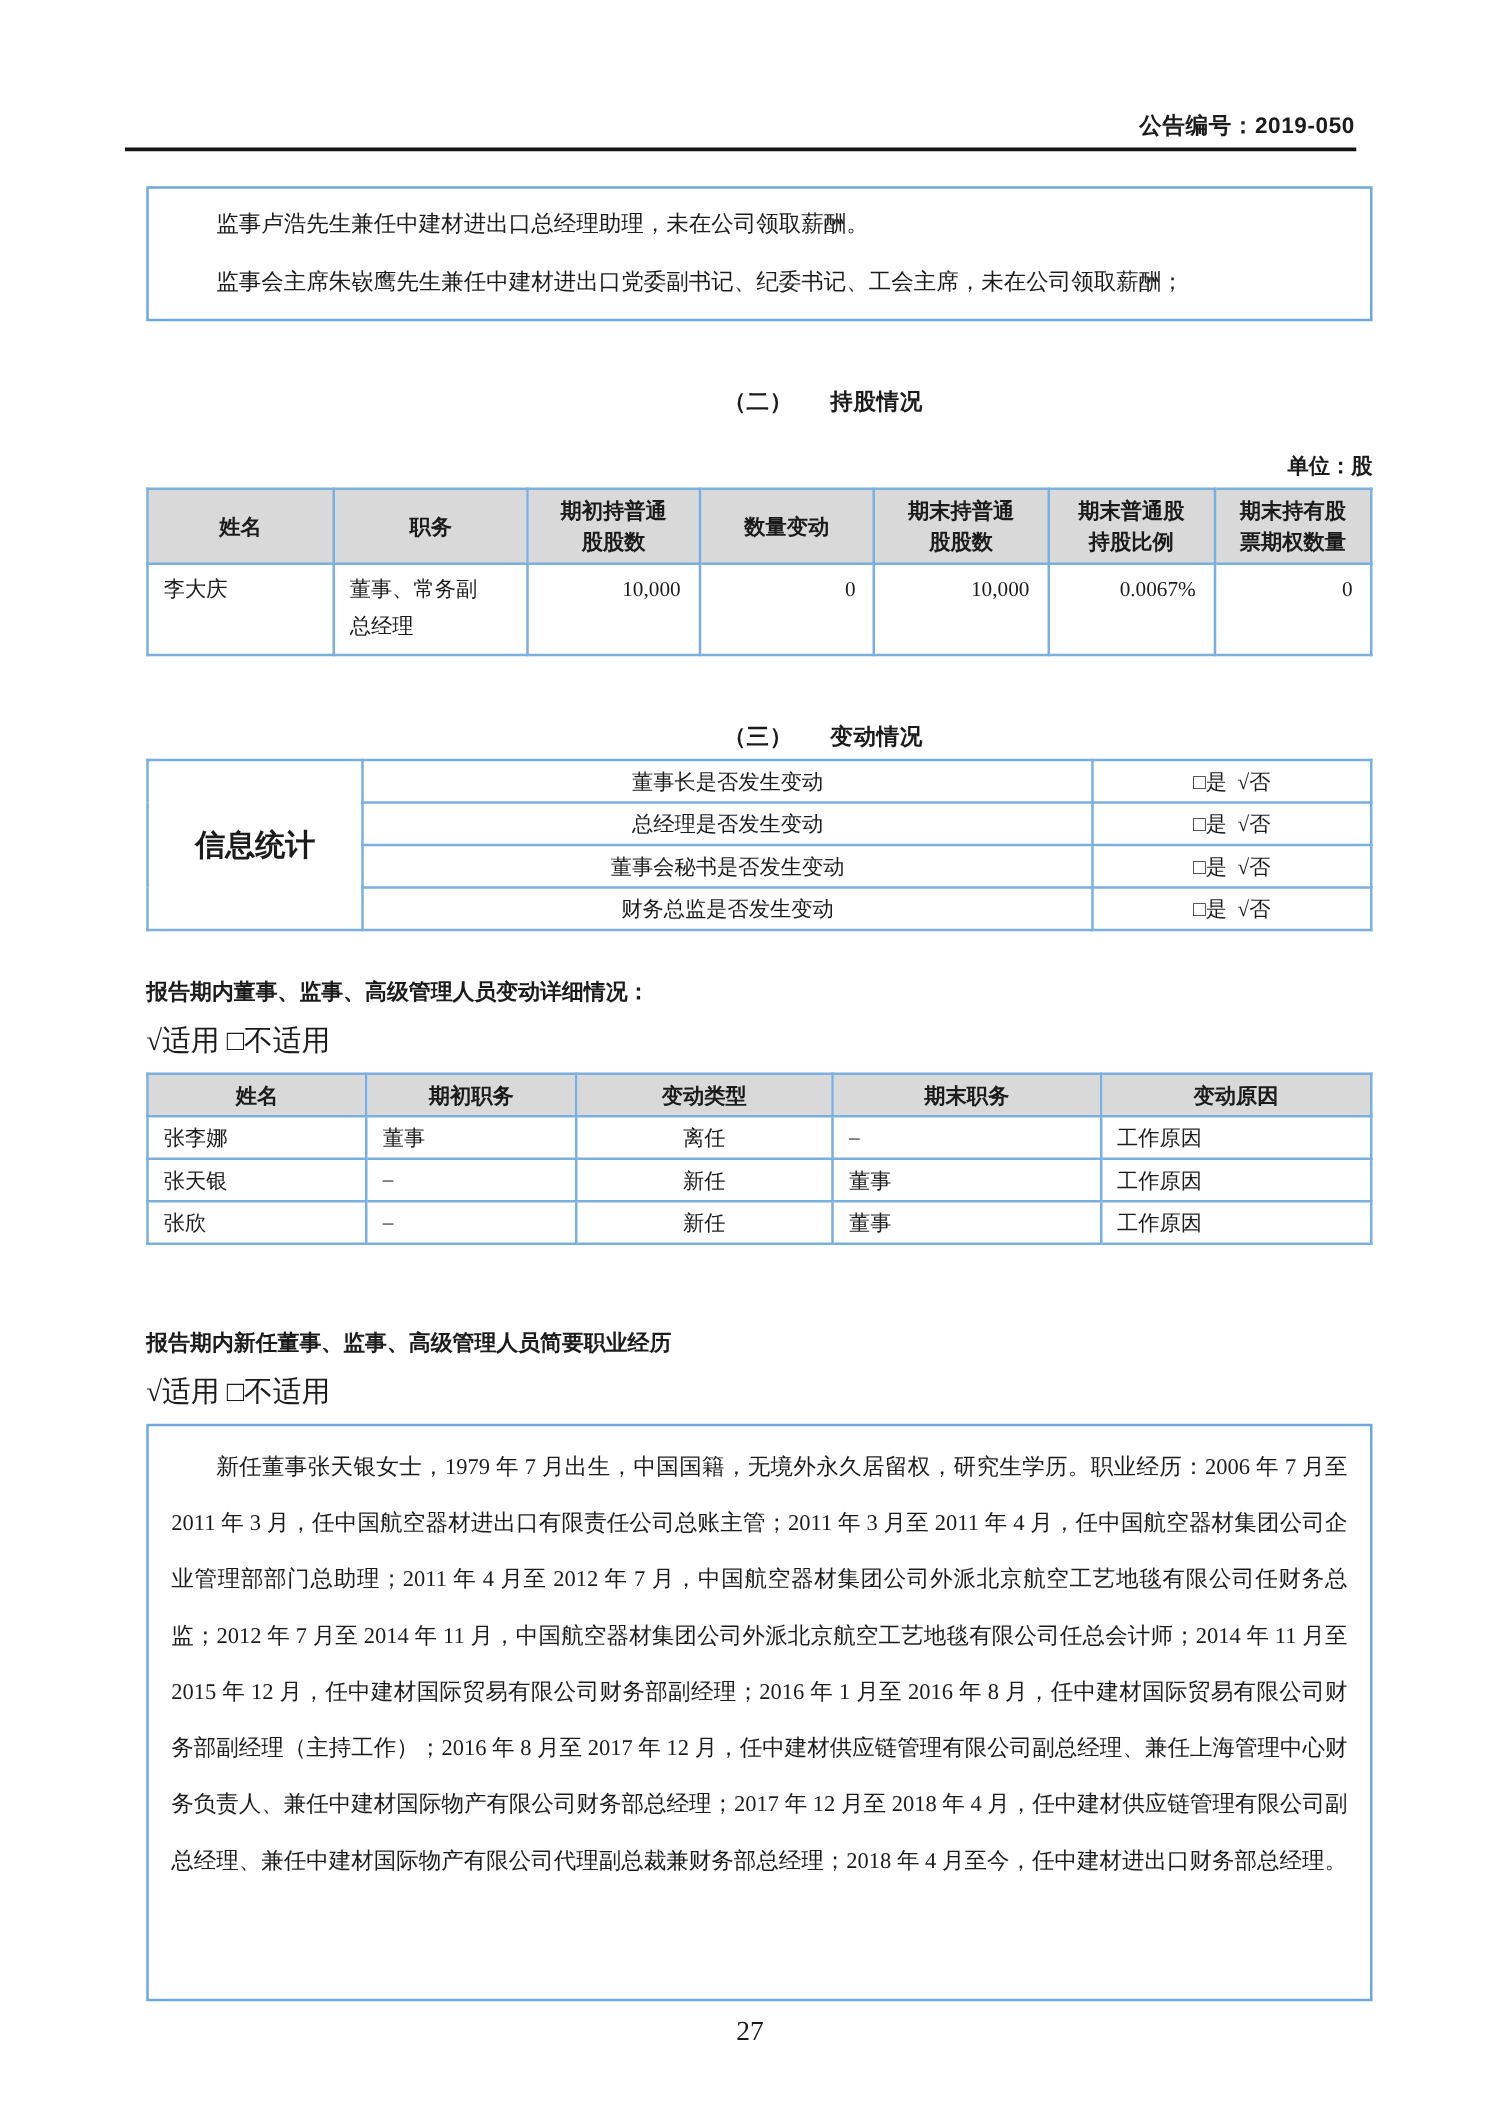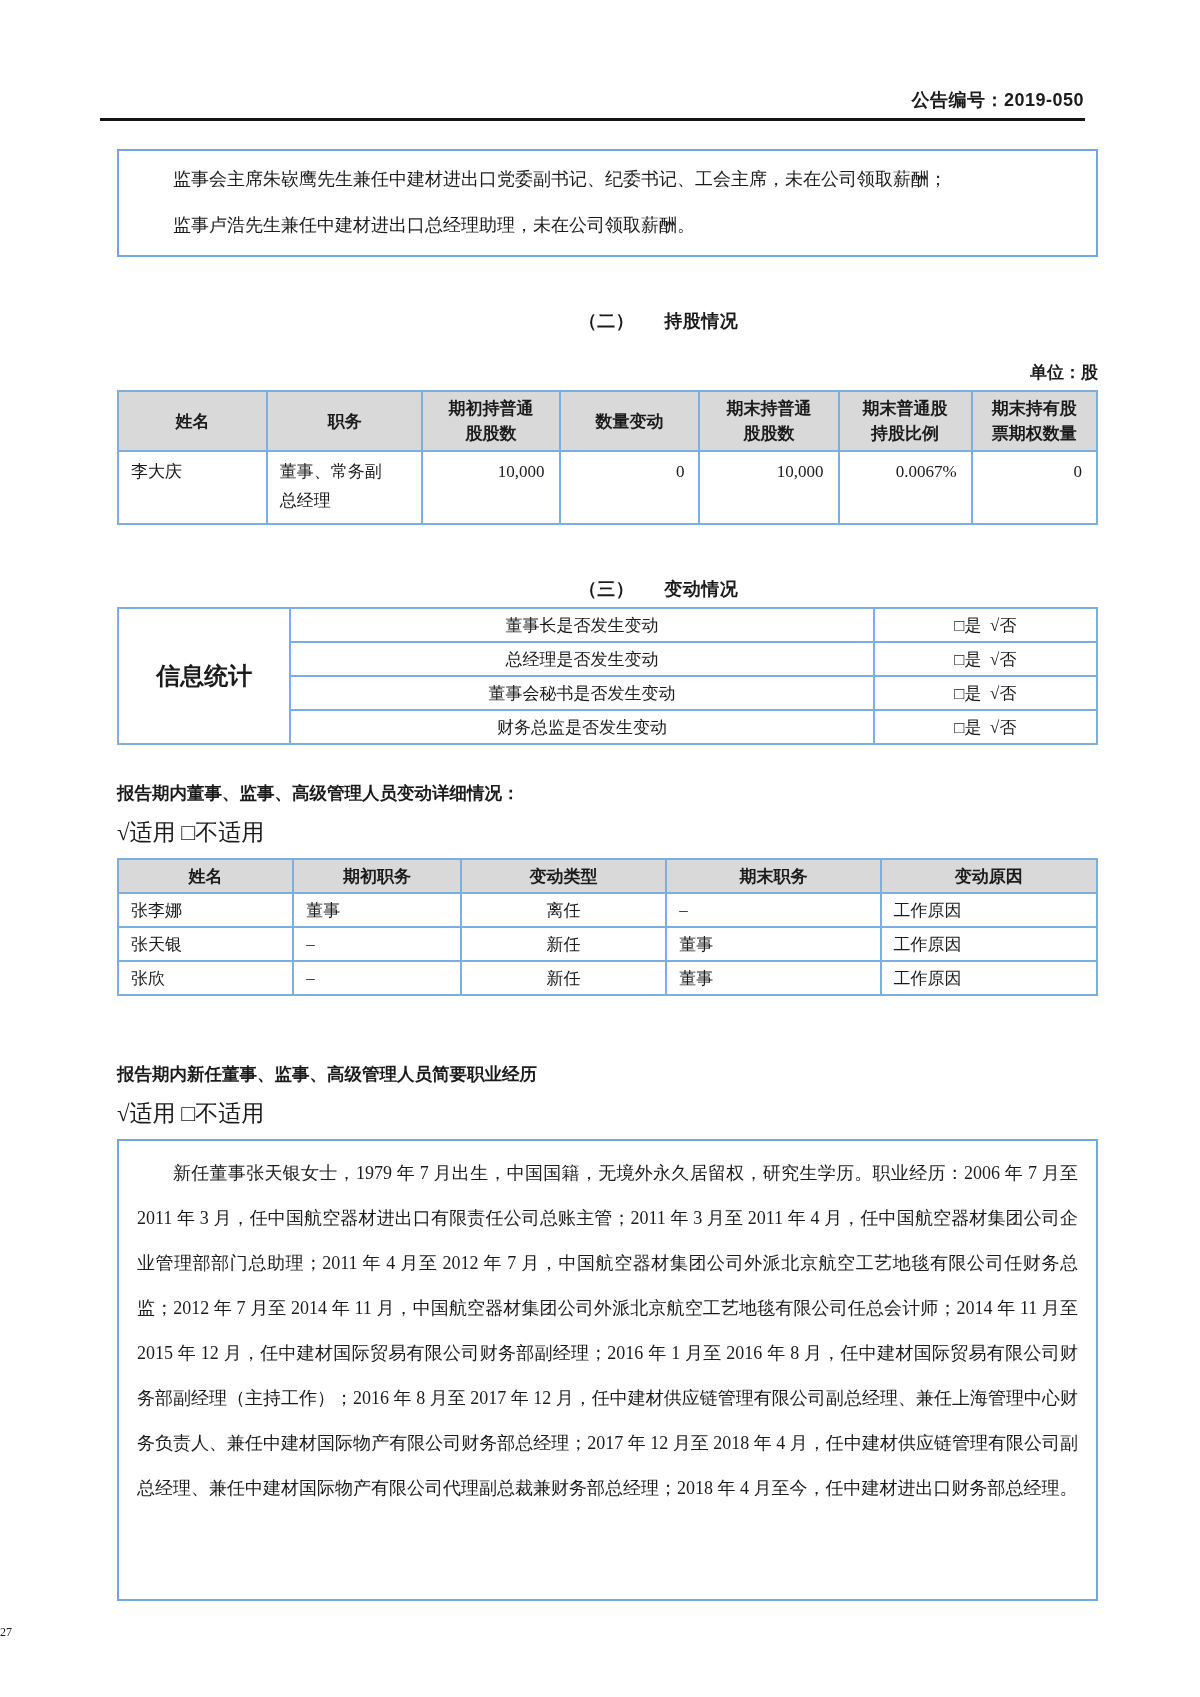--- a/index.html
+++ b/index.html
@@ -69,33 +69,33 @@
   .ans{text-align:center;white-space:pre;}
 
   
   .career-box{
     box-sizing:border-box;margin:10px 0 0 117px;width:981px;min-height:462px;
     border:2px solid #6fa8dc;padding:10px 18px 12px 18px;
     font-size:18px;line-height:45px;
   }
   .career-box p{margin:0;text-indent:2em;text-align:justify;}
 
-  .page-number{margin-top:24px;font-size:12px;}
+  .page-number{margin-top:11px;text-align:center;font-size:22px;}
 </style>
 </head>
 <body>
 
 <div class="page">
 
   <div class="doc-number">公告编号：2019-050</div>
   <div class="header-rule"></div>
 
   <div class="remark-box">
+    <p>监事卢浩先生兼任中建材进出口总经理助理，未在公司领取薪酬。</p>
     <p>监事会主席朱嵚鹰先生兼任中建材进出口党委副书记、纪委书记、工会主席，未在公司领取薪酬；</p>
-    <p>监事卢浩先生兼任中建材进出口总经理助理，未在公司领取薪酬。</p>
   </div>
 
   <div class="section-heading">
     <span class="sec-num">（二）</span><span>持股情况</span>
   </div>
 
   <div class="unit-label">单位：股</div>
 
   <table class="tbl share-tbl">
     <colgroup>

